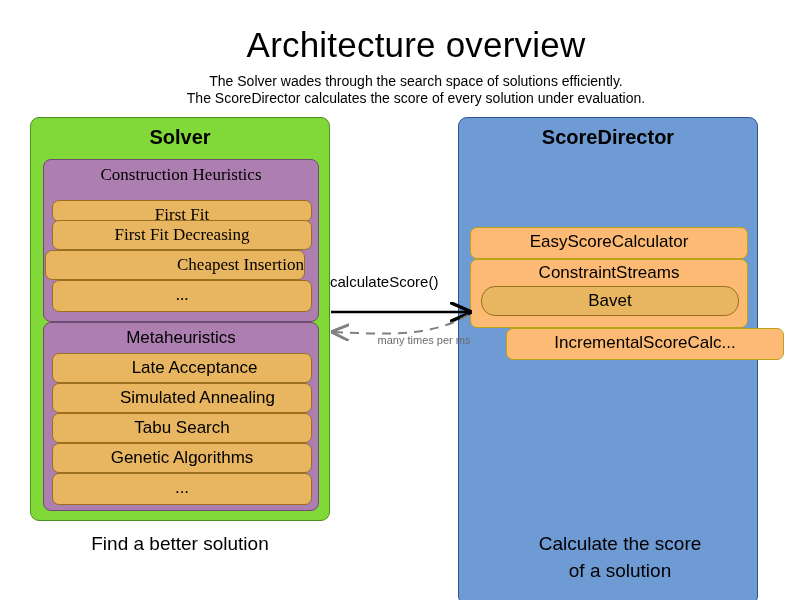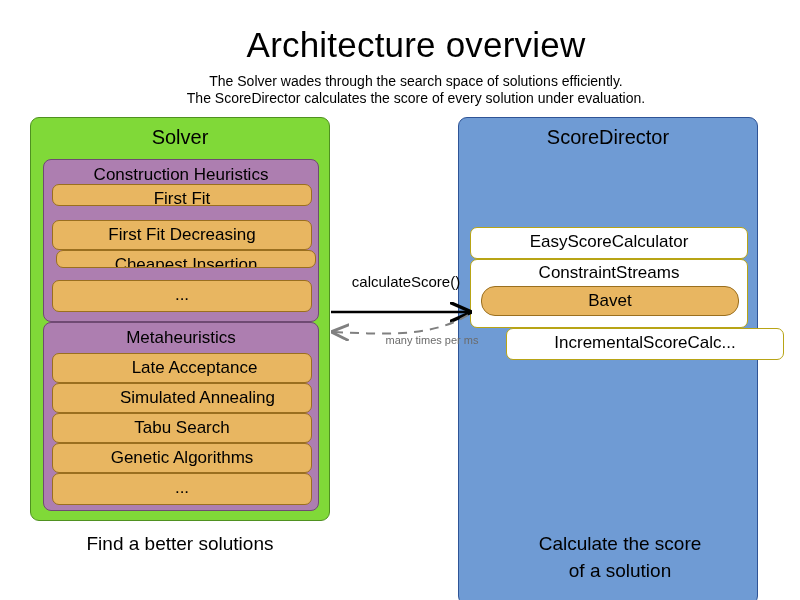--- a/index.html
+++ b/index.html
@@ -64,20 +64,21 @@
   }
   .panel-title {
     position: absolute;
     left: 0;
     top: 6px;
     width: 100%;
     text-align: center;
     font-size: 20px;
     line-height: 26px;
     color: #000;
+    font-weight: bold;
   }
 
   
   .group {
     position: absolute;
     background: #AD7EB0;
     border: 1.5px solid #6f4a73;
     border-radius: 8px;
     box-sizing: border-box;
   }
@@ -102,52 +103,53 @@
     line-height: 27px;
     color: #000;
     overflow: hidden;
     white-space: nowrap;
   }
   .item.orange {
     background: #E8B661;
     border: 1.5px solid #9a6f1f;
   }
   .item.yellow {
-    background: #ffffff;
+    background: #fdba74;
     border: 1.5px solid #b8a415;
   }
 
   
   #arrow-layer {
     position: absolute;
     left: 0;
     top: 0;
     width: 800px;
     height: 600px;
     pointer-events: none;
   }
   #arrow-label-call {
     position: absolute;
     left: 330px;
     top: 272px;
     width: 152px;
-    text-align: center;
+    text-align: left;
     font-size: 15px;
     line-height: 20px;
     color: #000;
   }
   #arrow-label-many {
     position: absolute;
-    left: 350px;
+    left: 330px;
     top: 333px;
     width: 164px;
     text-align: center;
     font-size: 11px;
     line-height: 15px;
     color: #6b6b6b;
+    padding-left: 12px;
   }
 
   
   .caption {
     position: absolute;
     text-align: center;
     font-size: 19px;
     line-height: 27px;
     color: #000;
   }
@@ -159,25 +161,25 @@
 
 <div id="header">
   <div id="title">Architecture overview</div>
   <div id="subtitle-1">The Solver wades through the search space of solutions efficiently.</div>
   <div id="subtitle-2">The ScoreDirector calculates the score of every solution under evaluation.</div>
 </div>
 
 <div class="panel" id="solver-panel">
   <div class="panel-title">Solver</div>
 
-  <div class="group" style="left:12px; top:41px; width:276px; height:163px;">
+  <div class="group" style="left:12px; top:41px; width:276px; height:163px;font-family:Liberation Serif, serif;">
     <div class="group-title">Construction Heuristics</div>
-    <div class="item orange" style="left:8px; top:24px; width:260px; height:22px;">First Fit</div>
+    <div class="item orange" style="left:8px; top:40px; width:260px; height:22px;">First Fit</div>
     <div class="item orange" style="left:8px; top:60px; width:260px; height:30px;">First Fit Decreasing</div>
-    <div class="item orange" style="left:12px; top:90px; width:260px; height:18px;">Cheapest Insertion</div>
+    <div class="item orange" style="left:1px; top:90px; width:260px; height:30px;text-align:right;">Cheapest Insertion</div>
     <div class="item orange" style="left:8px; top:120px; width:260px; height:32px;">...</div>
   </div>
 
   <div class="group" style="left:12px; top:204px; width:276px; height:189px;">
     <div class="group-title">Metaheuristics</div>
     <div class="item orange" style="left:8px; top:30px; width:260px; height:30px;padding-left:25px;">Late Acceptance</div>
     <div class="item orange" style="left:8px; top:60px; width:260px; height:30px;padding-left:31px;">Simulated Annealing</div>
     <div class="item orange" style="left:8px; top:90px; width:260px; height:30px;">Tabu Search</div>
     <div class="item orange" style="left:8px; top:120px; width:260px; height:30px;">Genetic Algorithms</div>
     <div class="item orange" style="left:8px; top:150px; width:260px; height:32px;">...</div>
@@ -208,17 +210,17 @@
   </defs>
 
   <line x1="331" y1="312" x2="468" y2="312" stroke="#000000" stroke-width="2.4" marker-end="url(#head-solid)"></line>
 
   <path d="M468,315 C430,338 380,334 334,332" fill="none" stroke="#808080" stroke-width="2" stroke-dasharray="9,7" marker-end="url(#head-dashed)"></path>
 </svg>
 
 <div id="arrow-label-call">calculateScore()</div>
 <div id="arrow-label-many">many times per ms</div>
 
-<div class="caption" id="caption-left">Find a better solutions</div>
+<div class="caption" id="caption-left">Find a better solution</div>
 <div class="caption" id="caption-right">
   <div>Calculate the score</div>
   <div>of a solution</div>
 </div>
 
 </body></html>

